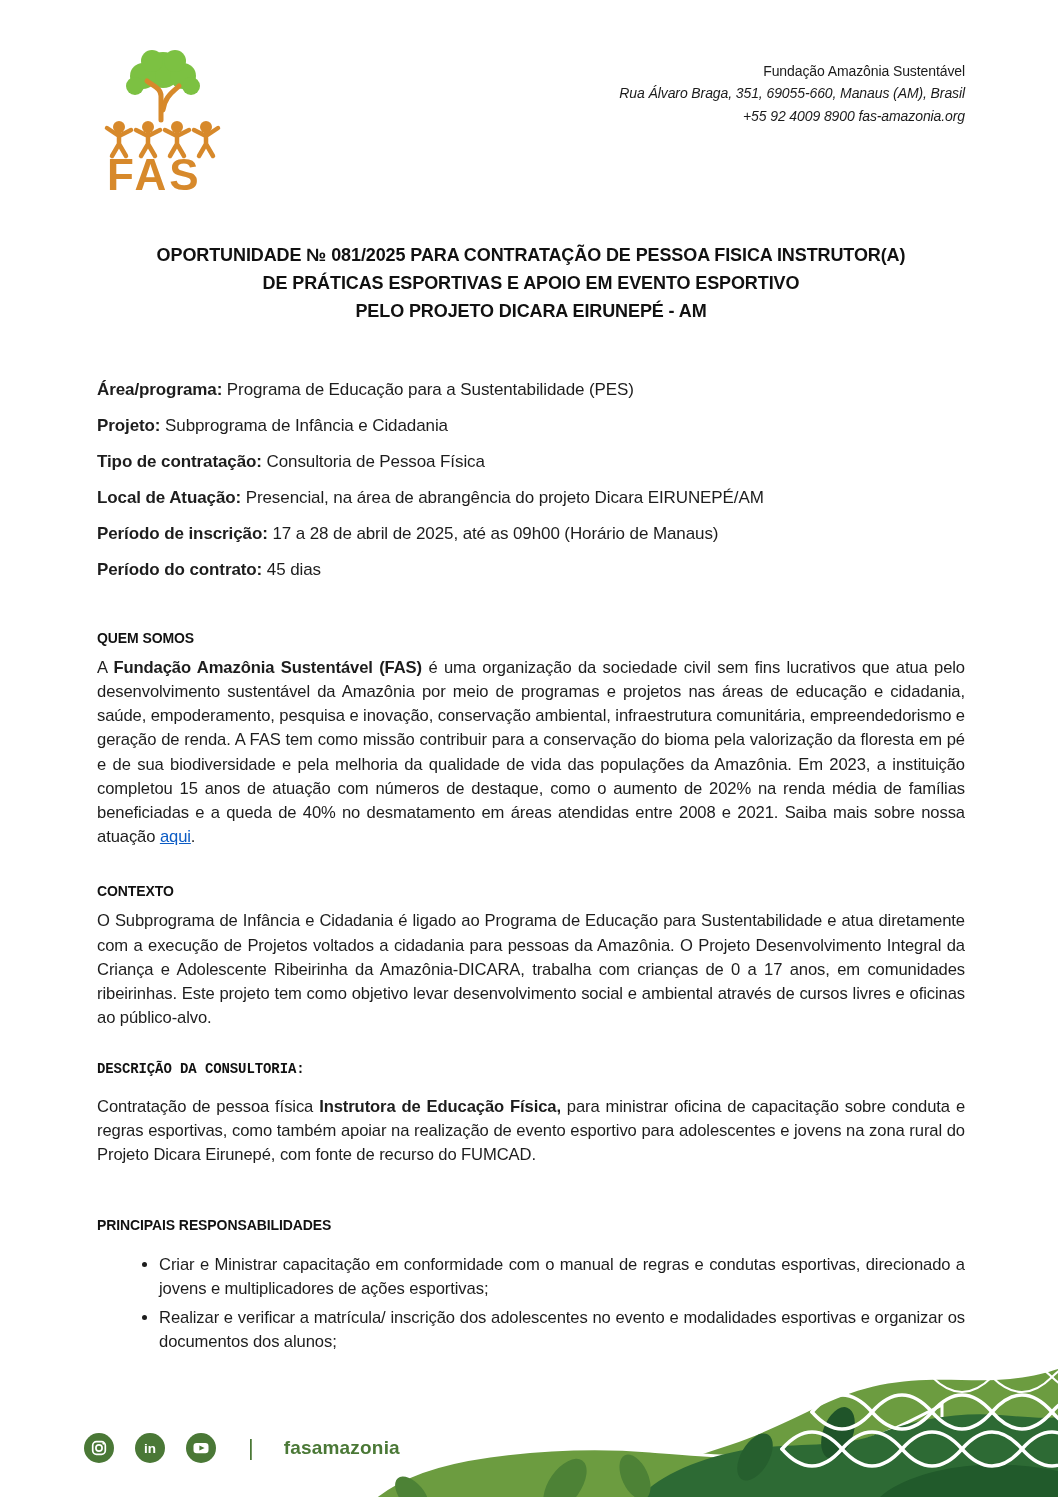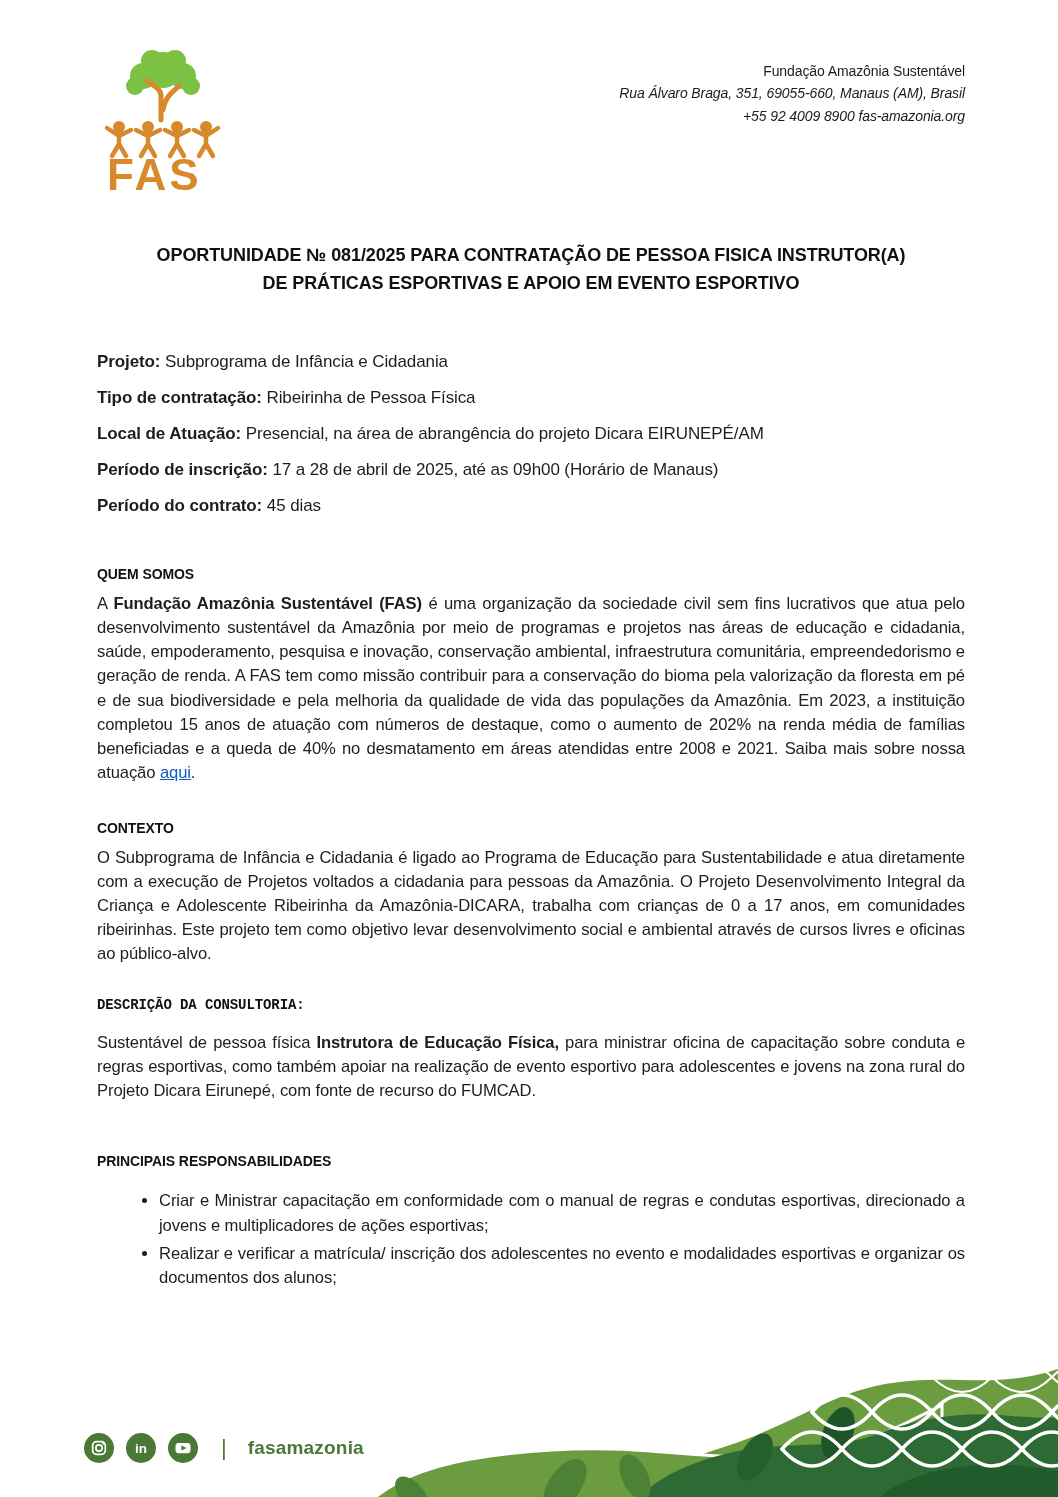--- a/index.html
+++ b/index.html
@@ -25,21 +25,21 @@
   .para{font-size:16.6px;line-height:1.46;text-align:justify;margin:10px 0 0 0;}
   .mt-lg{margin-top:50px;}
   .mt-md{margin-top:34px;}
   .mt-xl{margin-top:30px;font-family:Liberation Mono, monospace;}
   .link{color:#0b5bc4;text-decoration:underline;cursor:pointer;}
   ul.bullets{margin:20px 0 0 0;padding-left:62px;}
   ul.bullets li{font-size:16.6px;line-height:1.46;text-align:justify;margin-bottom:4px;}
   
   .footer-wave{position:absolute;left:0;bottom:0;width:1058px;height:140px;}
   .footer-wave svg{display:block;width:100%;height:100%;}
-  .social-bar{position:absolute;left:84px;bottom:34px;display:flex;align-items:center;gap:12px;}
+  .social-bar{position:absolute;left:84px;bottom:34px;display:flex;align-items:center;gap:21px;}
   .social-icon{width:30px;height:30px;display:block;cursor:pointer;}
   .sep{color:#4a7836;font-size:22px;font-weight:400;margin:0 9px 0 11px;}
   .handle{color:#4a7836;font-size:19px;font-weight:bold;letter-spacing:0.2px;}
 </style>
 </head>
 <body>
 
 <div class="content">
 
   <div class="header-row">
@@ -85,30 +85,35 @@
     <div class="contact">
       <div>Fundação Amazônia Sustentável</div>
       <div class="italic">Rua Álvaro Braga, 351, 69055-660, Manaus (AM), Brasil</div>
       <div class="italic">+55 92 4009 8900   fas-amazonia.org</div>
     </div>
   </div>
 
   <div class="doc-title">
     <div>OPORTUNIDADE № 081/2025 PARA CONTRATAÇÃO DE PESSOA FISICA INSTRUTOR(A)</div>
     <div>DE PRÁTICAS ESPORTIVAS E APOIO EM EVENTO ESPORTIVO</div>
+    <div>PELO PROJETO DICARA EIRUNEPÉ - AM</div>
   </div>
 
   <div class="fields">
+    <div class="field">
+      <b>Área/programa:</b>
+      <span>Programa de Educação para a Sustentabilidade (PES)</span>
+    </div>
     <div class="field">
       <b>Projeto:</b>
       <span>Subprograma de Infância e Cidadania</span>
     </div>
     <div class="field">
       <b>Tipo de contratação:</b>
-      <span>Ribeirinha de Pessoa Física</span>
+      <span>Consultoria de Pessoa Física</span>
     </div>
     <div class="field">
       <b>Local de Atuação:</b>
       <span>Presencial, na área de abrangência do projeto Dicara EIRUNEPÉ/AM</span>
     </div>
     <div class="field">
       <b>Período de inscrição:</b>
       <span>17 a 28 de abril de 2025, até as 09h00 (Horário de Manaus)</span>
     </div>
     <div class="field">
@@ -120,21 +125,21 @@
   <div class="section-heading mt-lg">QUEM SOMOS</div>
   <p class="para">
     <span>A </span><b>Fundação Amazônia Sustentável (FAS)</b><span> é uma organização da sociedade civil sem fins lucrativos que atua pelo desenvolvimento sustentável da Amazônia por meio de programas e projetos nas áreas de educação e cidadania, saúde, empoderamento, pesquisa e inovação, conservação ambiental, infraestrutura comunitária, empreendedorismo e geração de renda. A FAS tem como missão contribuir para a conservação do bioma pela valorização da floresta em pé e de sua biodiversidade e pela melhoria da qualidade de vida das populações da Amazônia. Em 2023, a instituição completou 15 anos de atuação com números de destaque, como o aumento de 202% na renda média de famílias beneficiadas e a queda de 40% no desmatamento em áreas atendidas entre 2008 e 2021. Saiba mais sobre nossa atuação </span><a class="link">aqui</a><span>.</span>
   </p>
 
   <div class="section-heading mt-md">CONTEXTO</div>
   <p class="para">O Subprograma de Infância e Cidadania é ligado ao Programa de Educação para Sustentabilidade e atua diretamente com a execução de Projetos voltados a cidadania para pessoas da Amazônia. O Projeto Desenvolvimento Integral da Criança e Adolescente Ribeirinha da Amazônia-DICARA, trabalha com crianças de 0 a 17 anos, em comunidades ribeirinhas. Este projeto tem como objetivo levar desenvolvimento social e ambiental através de cursos livres e oficinas ao público-alvo.</p>
 
   <div class="section-heading mt-xl">DESCRIÇÃO DA CONSULTORIA:</div>
   <p class="para" style="margin-top:18px;">
-    <span>Sustentável de pessoa física </span><b>Instrutora de Educação Física,</b><span> para ministrar oficina de capacitação sobre conduta e regras esportivas, como também apoiar na realização de evento esportivo para adolescentes e jovens na zona rural do Projeto Dicara Eirunepé, com fonte de recurso do FUMCAD.</span>
+    <span>Contratação de pessoa física </span><b>Instrutora de Educação Física,</b><span> para ministrar oficina de capacitação sobre conduta e regras esportivas, como também apoiar na realização de evento esportivo para adolescentes e jovens na zona rural do Projeto Dicara Eirunepé, com fonte de recurso do FUMCAD.</span>
   </p>
 
   <div class="section-heading mt-lg">PRINCIPAIS RESPONSABILIDADES</div>
   <ul class="bullets">
     <li>Criar e Ministrar capacitação em conformidade com o manual de regras e condutas esportivas, direcionado a jovens e multiplicadores de ações esportivas;</li>
     <li>Realizar e verificar a matrícula/ inscrição dos adolescentes no evento e modalidades esportivas e organizar os documentos dos alunos;</li>
   </ul>
 
 </div>
 

